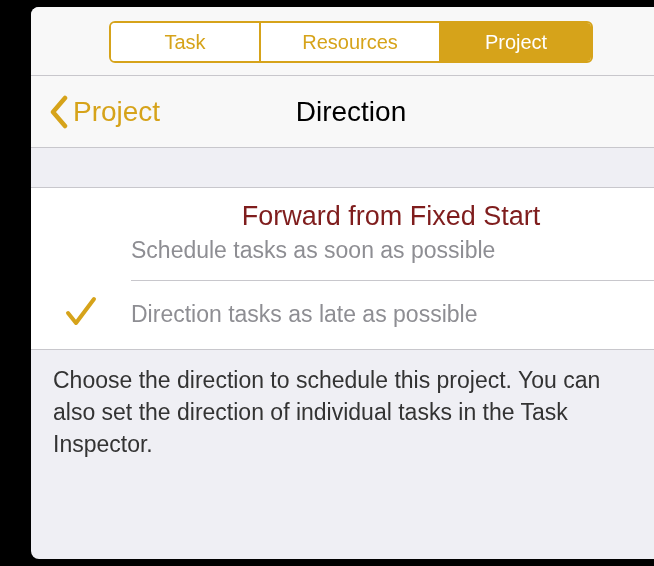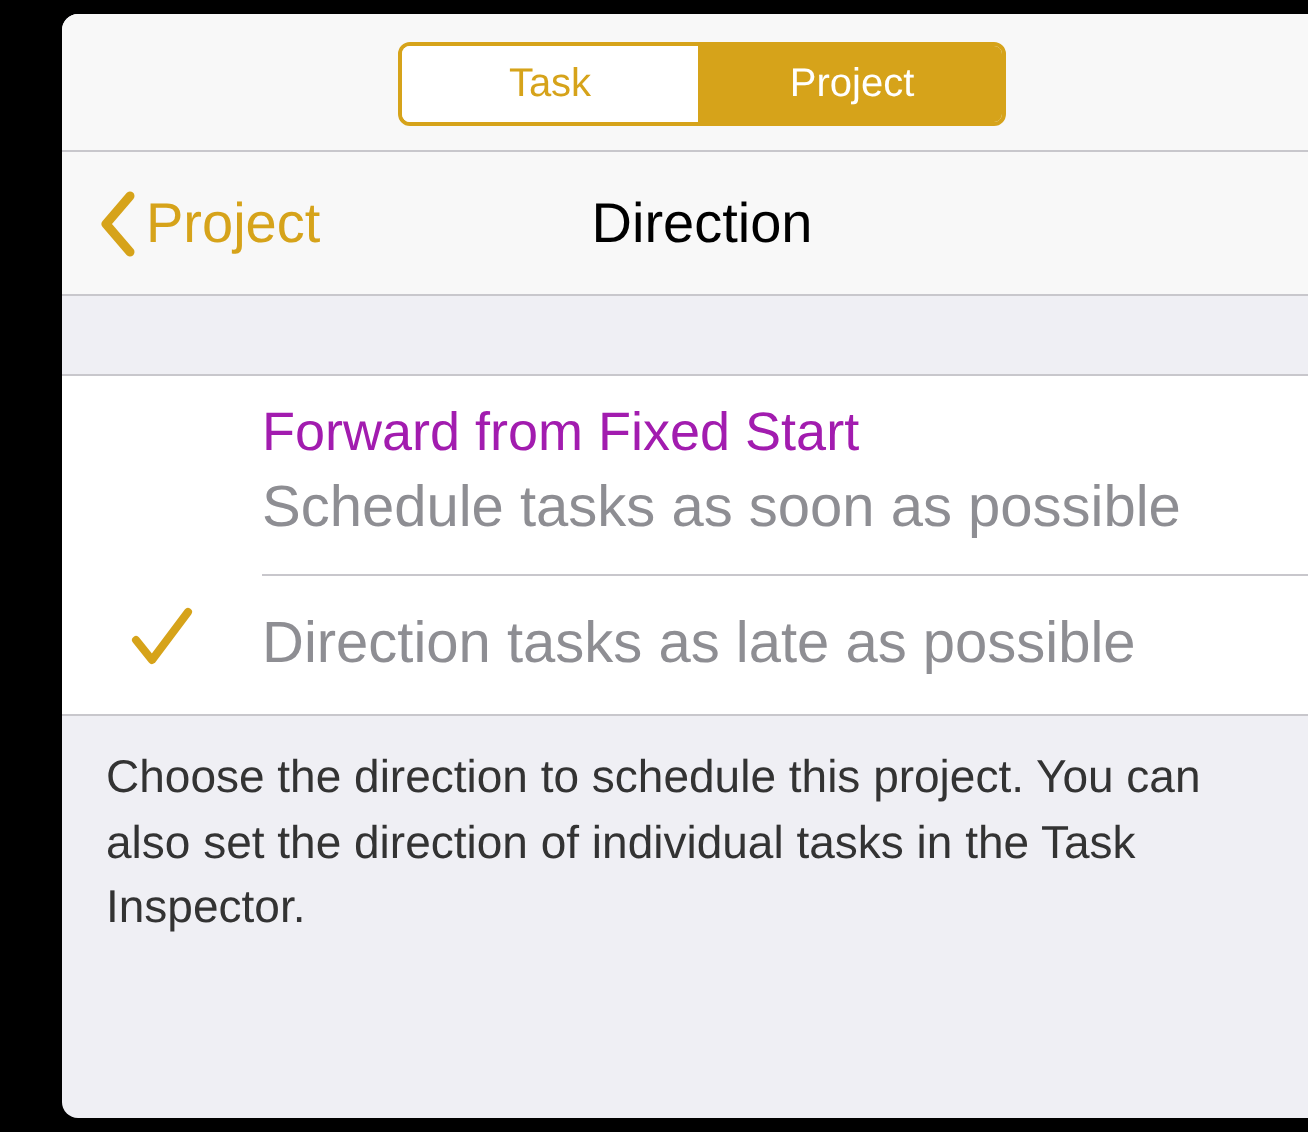--- a/index.html
+++ b/index.html
@@ -108,25 +108,26 @@
     display: flex;
     align-items: center;
     justify-content: center;
     flex: 0 0 100px;
   }
   .row .texts {
     flex: 1;
   }
   .row .title {
     font-size: 27px;
-    color: #a21caf;
+    color: #7f1d1d;
     line-height: 1.25;
+    text-align: center;
   }
   .row .subtitle {
-    font-size: 29px;
+    font-size: 23px;
     color: #8e8e93;
     line-height: 1.3;
     margin-top: 2px;
   }
   .hairline {
     height: 1px;
     background: #c8c7cc;
     margin-left: 100px;
   }
 
@@ -139,20 +140,21 @@
   }
 </style>
 </head>
 <body>
 
 <div class="screen">
 
   <div class="toolbar">
     <div class="segmented">
       <div class="seg task">Task</div>
+      <div class="seg resources">Resources</div>
       <div class="seg project active">Project</div>
     </div>
   </div>
 
   <div class="navbar">
     <div class="back">
       <span>
         <svg width="20" height="34" viewBox="0 0 20 34">
           <polyline points="16,3 4,17 16,31" fill="none" stroke="#d6a31a" stroke-width="4.5" stroke-linecap="round" stroke-linejoin="round"></polyline>
         </svg>

